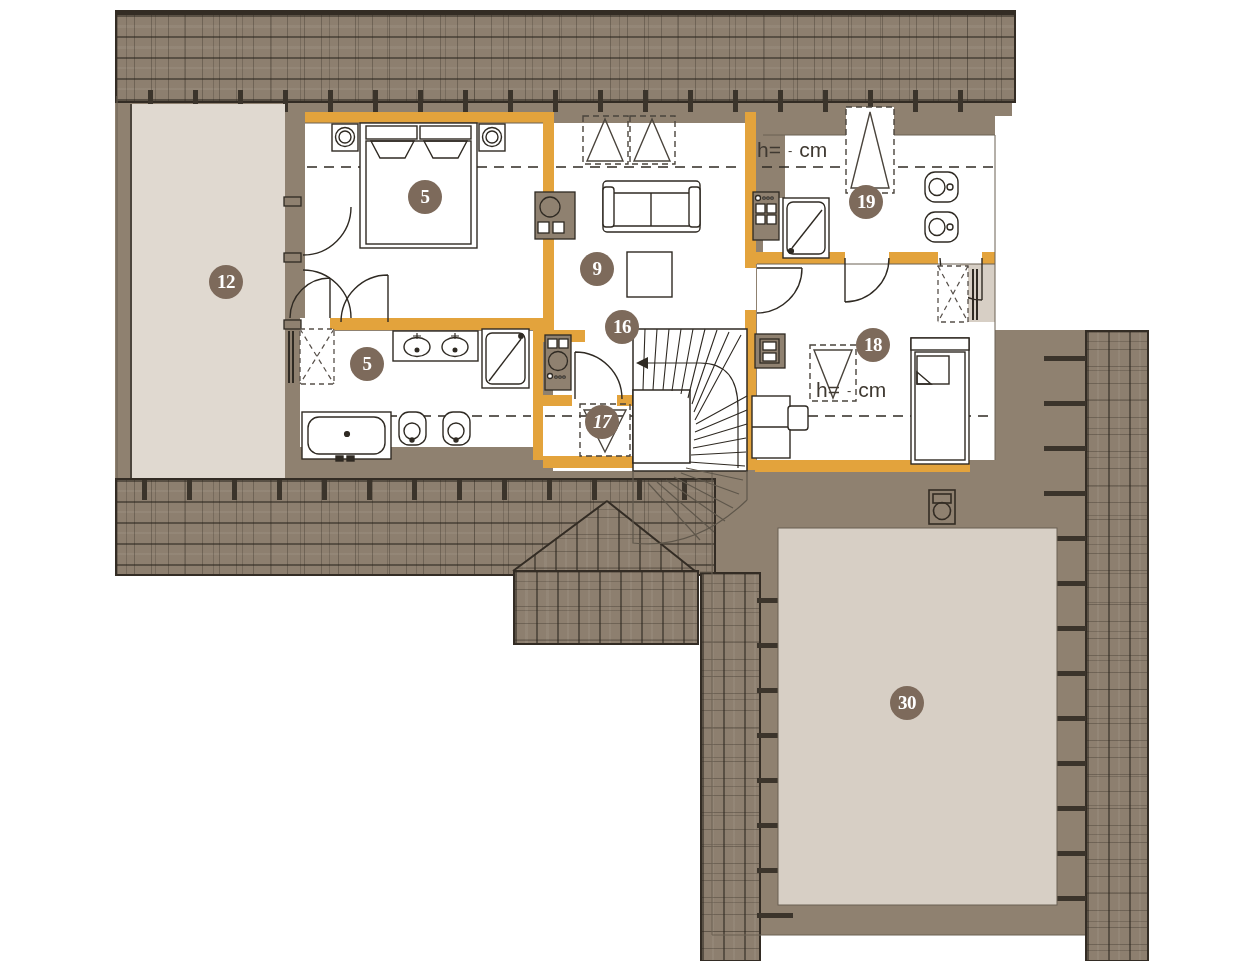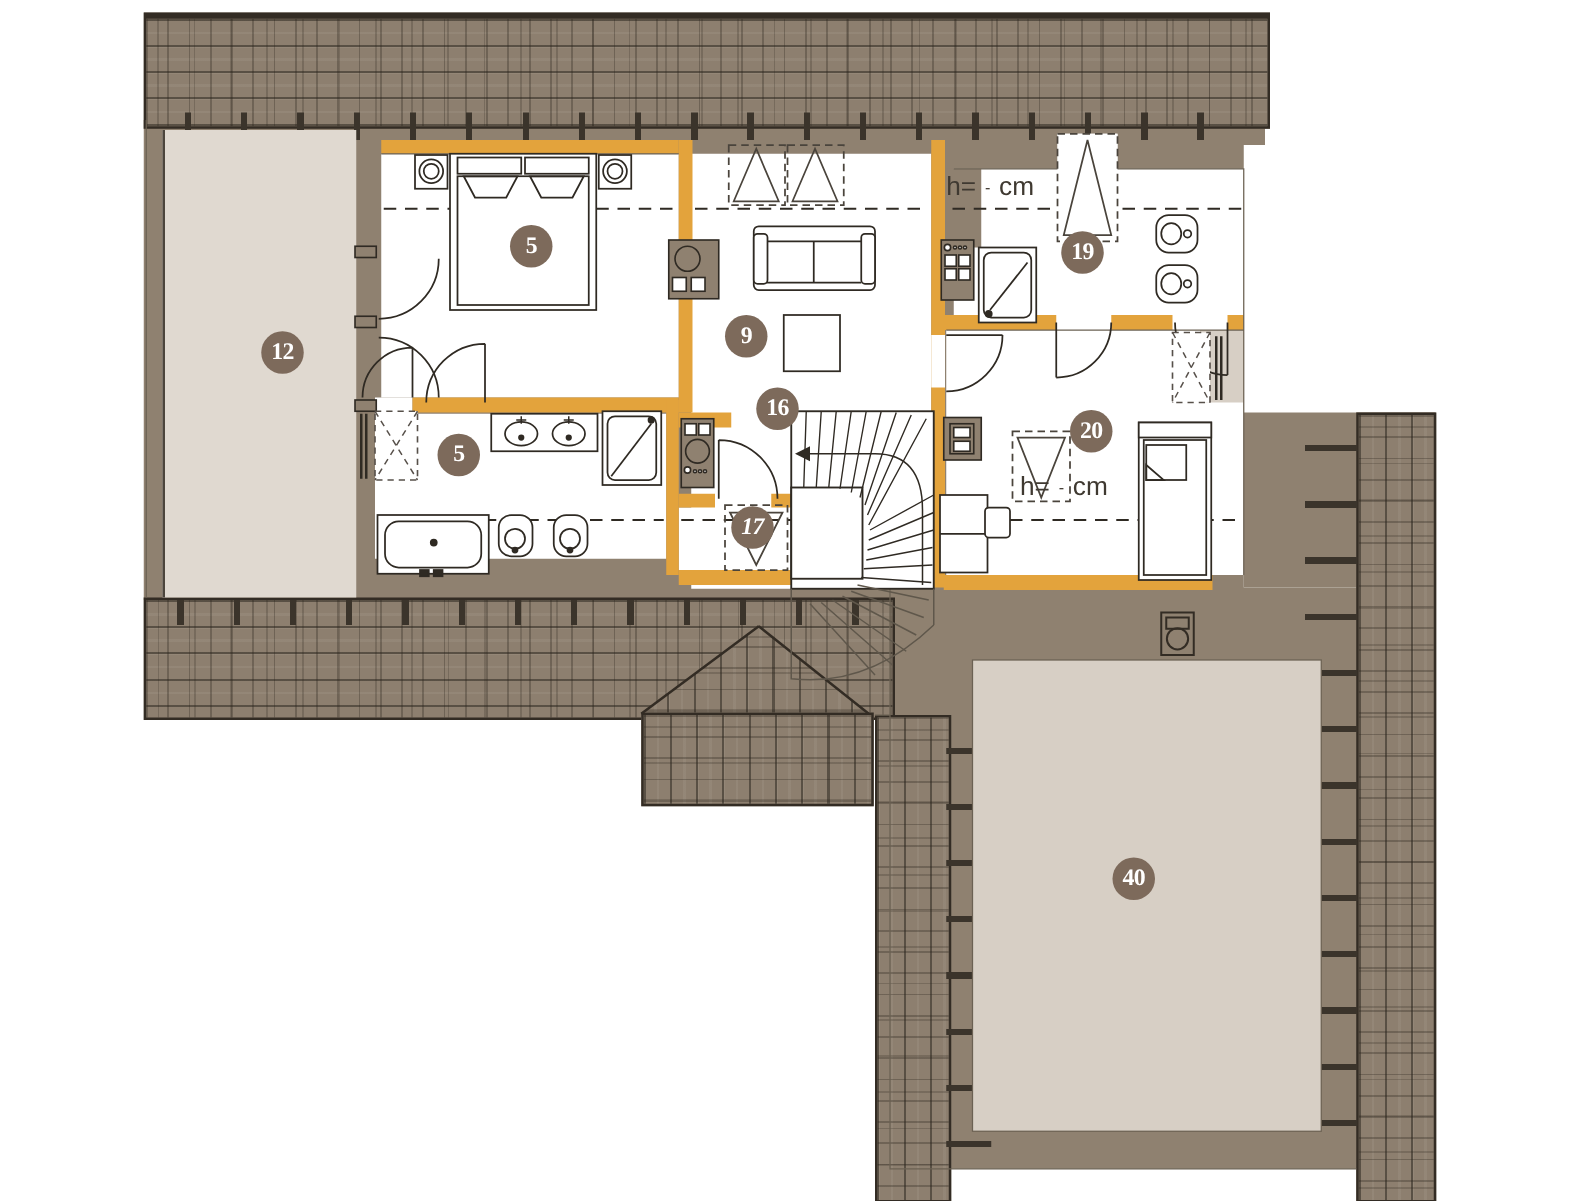--- a/index.html
+++ b/index.html
@@ -295,24 +295,24 @@
   <div class="badge" style="left:622px;top:327px;justify-content:center;">
       <span>16</span>
     </div>
   <div class="badge" style="left:602px;top:422px;font-style:italic;">
       <span>17</span>
     </div>
   <div class="badge" style="left:866px;top:202px;">
       <span>19</span>
     </div>
   <div class="badge" style="left:873px;top:345px;">
-      <span>20</span>
+      <span>18</span>
     </div>
   <div class="badge" style="left:907px;top:703px;">
-      <span>40</span>
+      <span>30</span>
     </div>
 
   <div class="hnote" style="left:757px;top:138px;">
     <span>h=</span>
     <span class="ph">-</span>
     <span>cm</span>
   </div>
   <div class="hnote" style="left:816px;top:378px;">
     <span>h=</span>
     <span class="ph">-</span>

